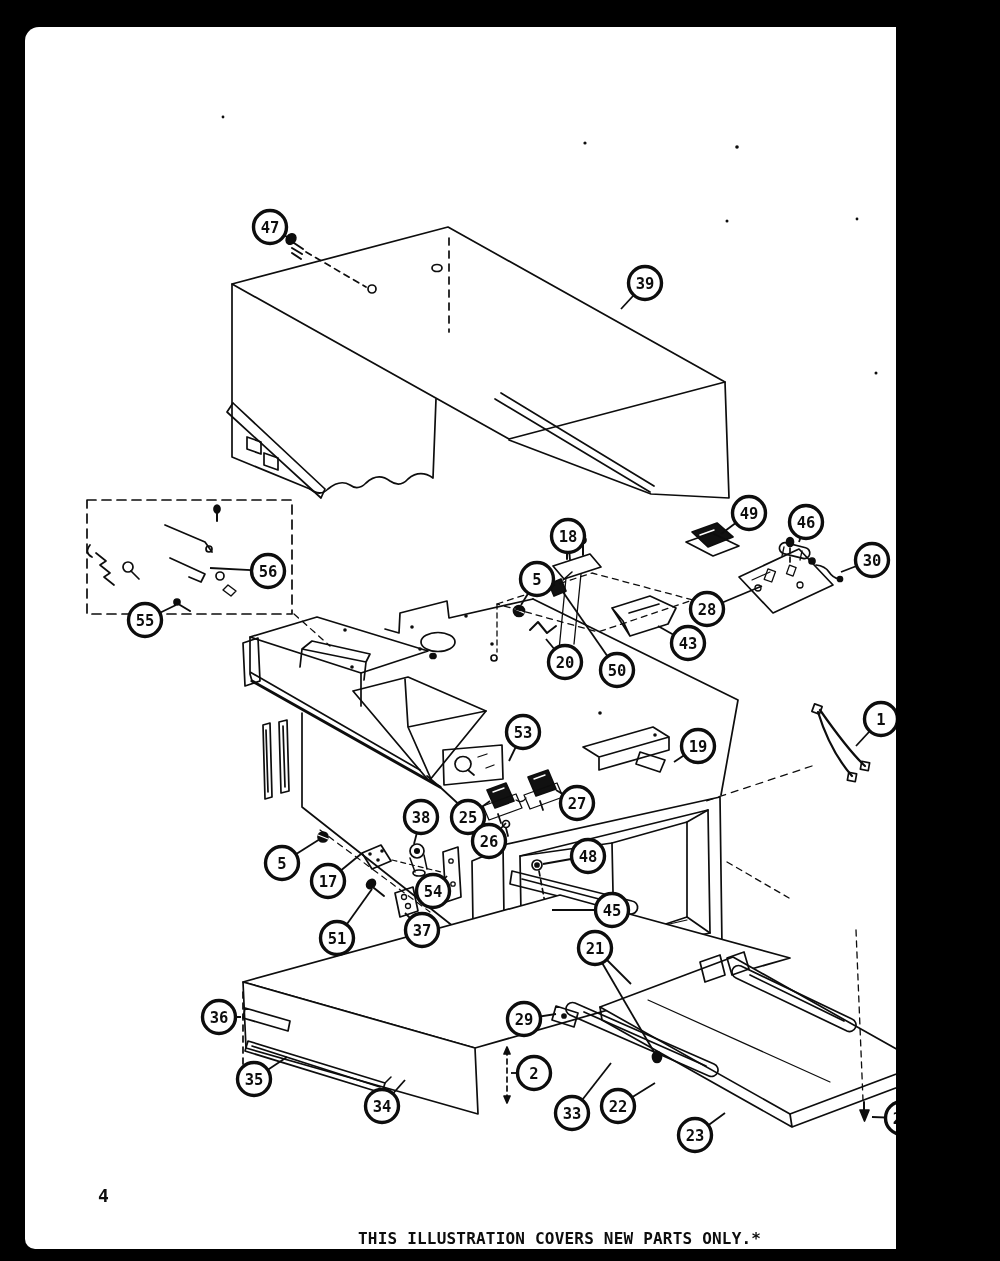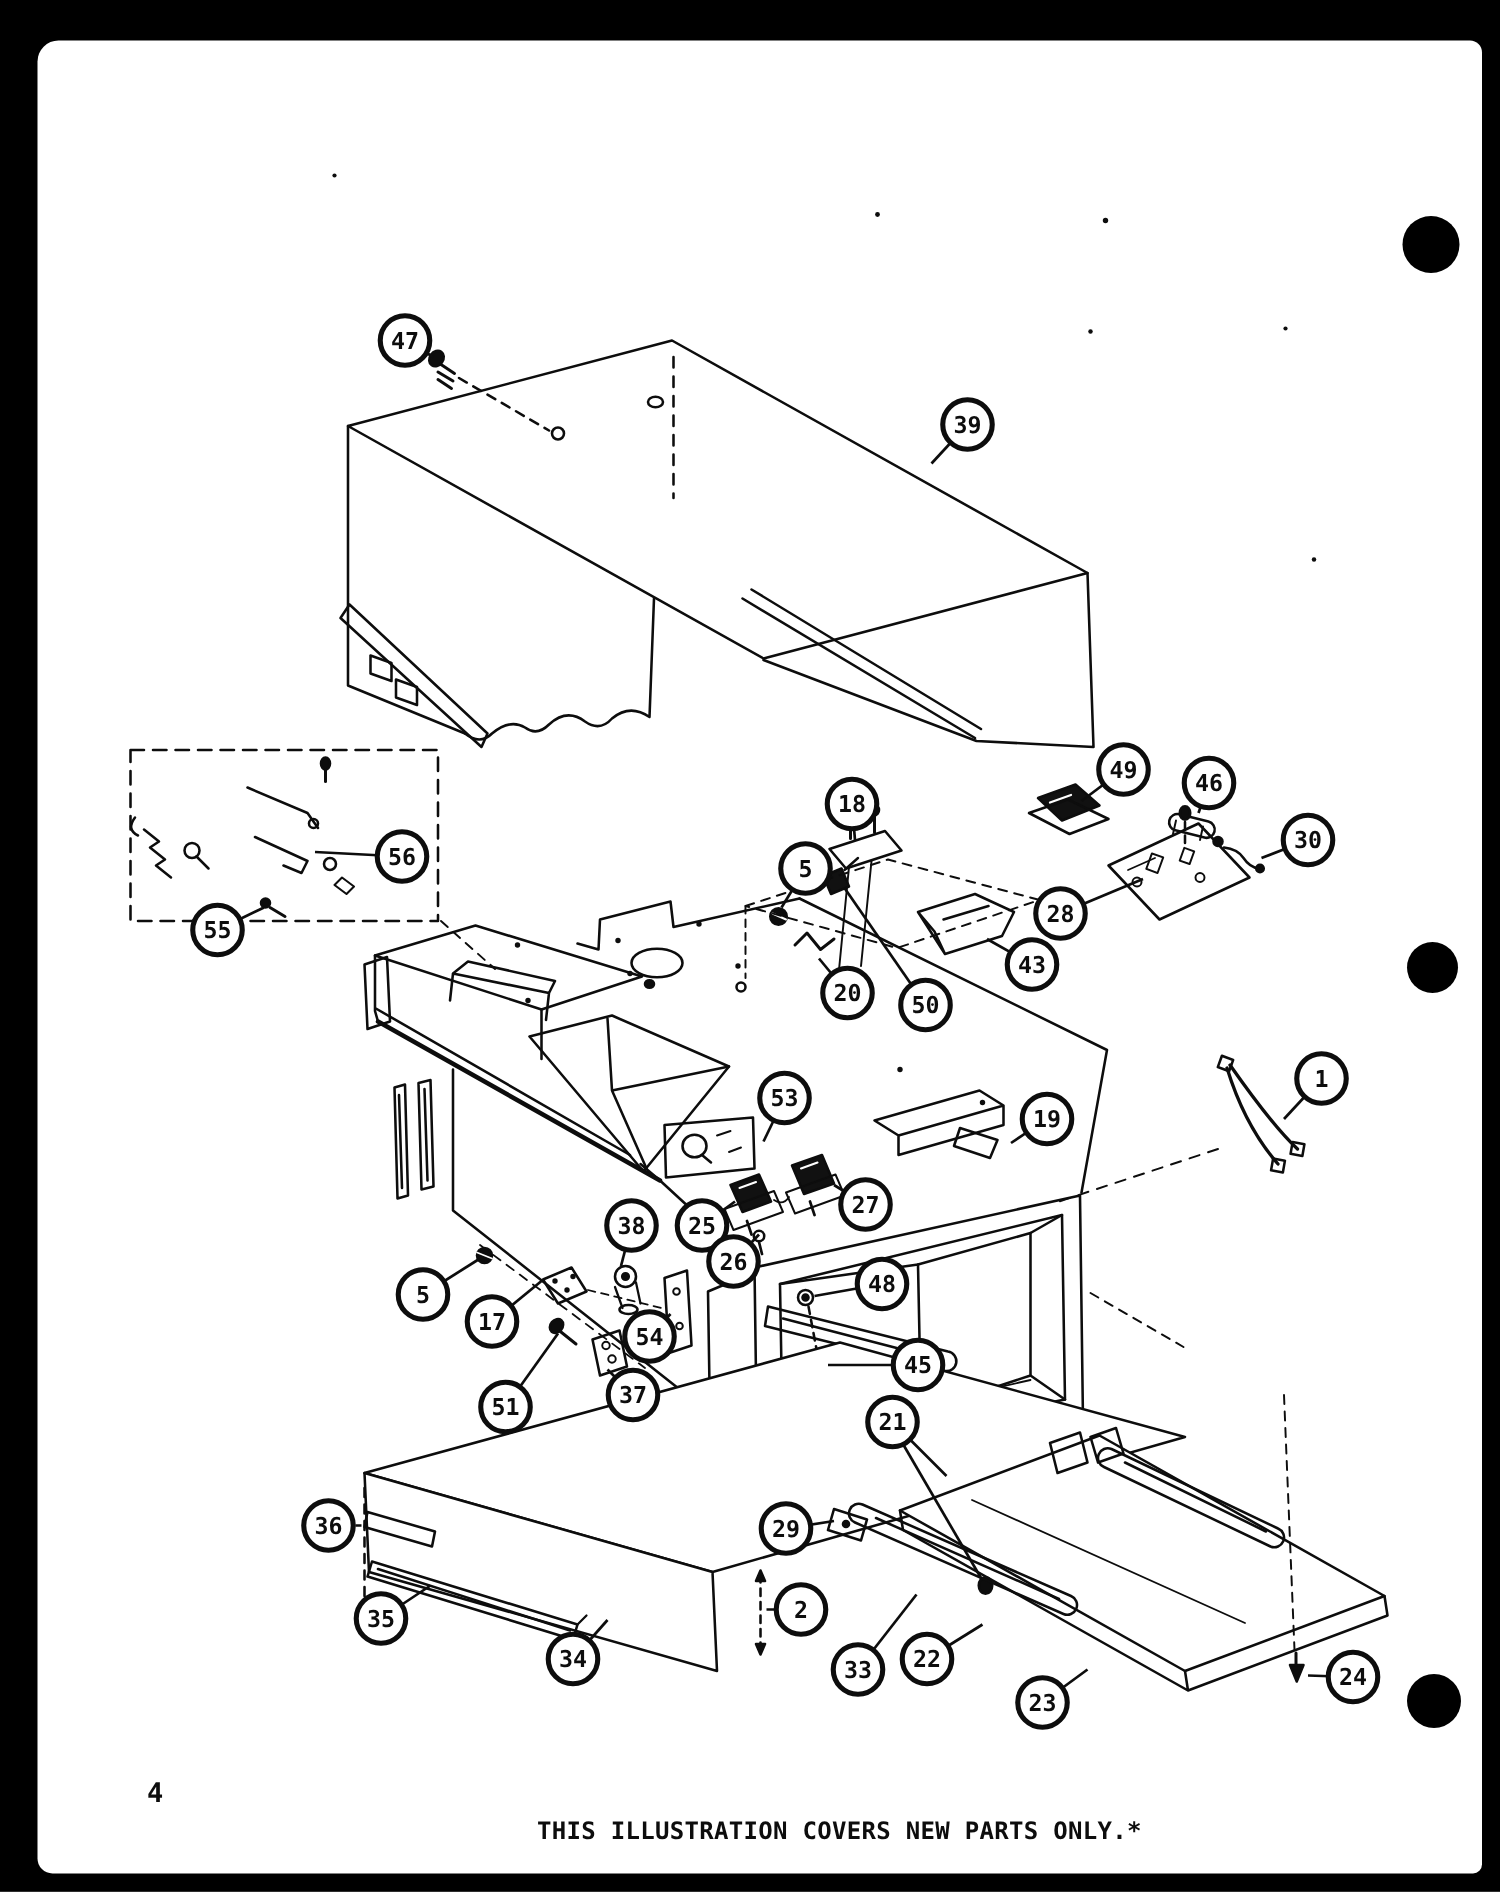--- a/index.html
+++ b/index.html
@@ -1,23 +1,23 @@
 <!DOCTYPE html>
 <html><head>
 <meta charset="utf-8">
 <style>
   html,body{margin:0;padding:0;background:#000;}
-  #stage{position:relative;width:1000px;height:1261px;background:#000;overflow:hidden;
+  #stage{position:relative;width:896px;height:1261px;background:#000;overflow:hidden;
          font-family:"DejaVu Sans Mono","Liberation Mono",monospace;}
   #paper{position:absolute;left:25px;top:27px;width:963px;height:1222px;background:#fff;
          border-radius:14px 8px 6px 10px;}
   #art-svg{position:absolute;left:0;top:0;width:1000px;height:1261px;}
   .caption{position:absolute;left:350px;top:1171px;color:#0d0d0d;font-weight:bold;
            font-size:16px;line-height:20px;letter-spacing:0.2px;white-space:pre;}
-  .caption .l1{padding-left:8px;}
+  .caption .l1{padding-left:8px;margin-top:18px;}
   .pagenum{position:absolute;left:98px;top:1185px;color:#0d0d0d;font-weight:bold;font-size:18px;}
 </style>
 </head>
 <body>
 
 <div id="stage">
   <div id="paper"></div>
 
   <svg id="art-svg" viewBox="0 0 1000 1261">
     <g id="line-art" stroke="#0d0d0d" fill="none" stroke-width="1.7" stroke-linejoin="round" stroke-linecap="round">

